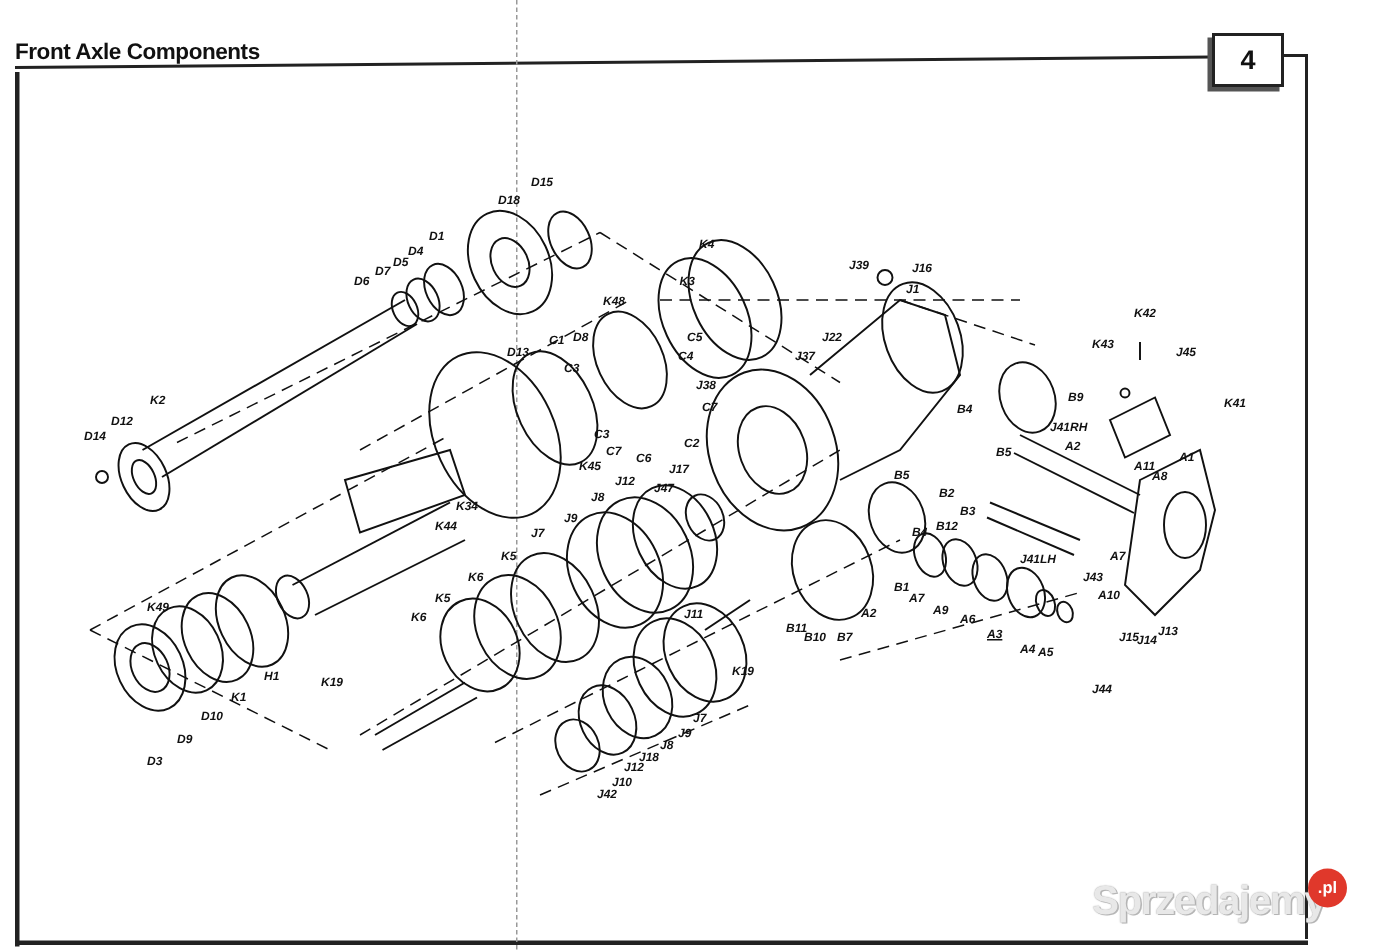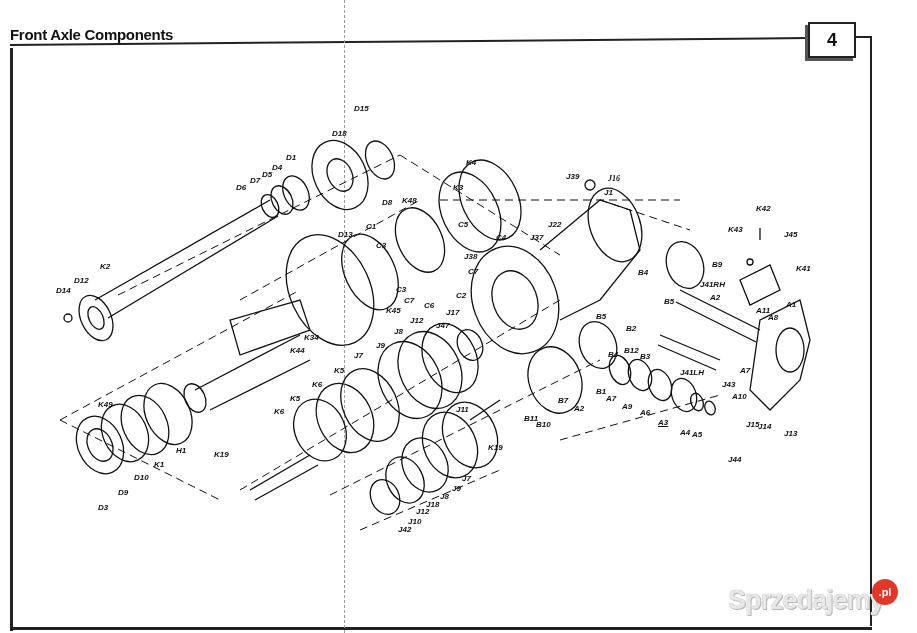--- a/index.html
+++ b/index.html
@@ -165,48 +165,48 @@
   <g>
     <path d="M760 320 L800 300 L810 340 L800 380 L770 410 L750 390 Z"></path>
     <ellipse cx="790" cy="350" rx="14" ry="22"></ellipse>
     <path d="M740 280 L770 265 L780 290 L750 305 Z"></path>
     <circle cx="750" cy="262" r="3"></circle>
     <line x1="760" y1="228" x2="760" y2="240"></line>
   </g>
 </svg>
 
 <div id="labels">
-    <span class="part-label" style="left: 330px; top: 104px; padding-left: 24px;">D15</span>
+    <span class="part-label" style="left: 330px; top: 117px; padding-left: 24px;">D15</span>
     <span class="part-label" style="left: 312px; top: 129px; padding-left: 20px;">D18</span>
     <span class="part-label" style="left: 286px; top: 153px;">D1</span>
     <span class="part-label" style="left: 272px; top: 163px;">D4</span>
     <span class="part-label" style="left: 262px; top: 170px;">D5</span>
     <span class="part-label" style="left: 250px; top: 176px;">D7</span>
     <span class="part-label" style="left: 236px; top: 183px;">D6</span>
-    <span class="part-label" style="left: 382px; top: 198px;">D8</span>
+    <span class="part-label" style="left: 382px; top: 220px;">D8</span>
     <span class="part-label" style="left: 338px; top: 230px;">D13</span>
     <span class="part-label" style="left: 100px; top: 262px;">K2</span>
     <span class="part-label" style="left: 74px; top: 276px;">D12</span>
     <span class="part-label" style="left: 56px; top: 286px;">D14</span>
     <span class="part-label" style="left: 466px; top: 158px;">K4</span>
     <span class="part-label" style="left: 428px; top: 183px; padding-left: 25px;">K3</span>
     <span class="part-label" style="left: 402px; top: 196px;">K48</span>
     <span class="part-label" style="left: 366px; top: 222px;">C1</span>
     <span class="part-label" style="left: 458px; top: 220px;">C5</span>
-    <span class="part-label" style="left: 452px; top: 233px; margin-left: 44px;">C4</span>
+    <span class="part-label" style="left: 452px; top: 233px;">C4</span>
     <span class="part-label" style="left: 376px; top: 241px;">C3</span>
     <span class="part-label" style="left: 396px; top: 285px;">C3</span>
     <span class="part-label" style="left: 468px; top: 267px;">C7</span>
     <span class="part-label" style="left: 404px; top: 296px;">C7</span>
     <span class="part-label" style="left: 440px; top: 291px; padding-left: 16px;">C2</span>
     <span class="part-label" style="left: 424px; top: 301px;">C6</span>
     <span class="part-label" style="left: 386px; top: 306px;">K45</span>
     <span class="part-label" style="left: 464px; top: 252px;">J38</span>
     <span class="part-label" style="left: 566px; top: 172px;">J39</span>
-    <span class="part-label" style="left: 608px; top: 174px; font-family: Liberation Serif, serif;">J16</span>
+    <span class="part-label" style="left: 608px; top: 174px;">J16</span>
     <span class="part-label" style="left: 604px; top: 188px;">J1</span>
     <span class="part-label" style="left: 548px; top: 220px;">J22</span>
     <span class="part-label" style="left: 530px; top: 233px;">J37</span>
     <span class="part-label" style="left: 446px; top: 308px;">J17</span>
     <span class="part-label" style="left: 410px; top: 316px;">J12</span>
     <span class="part-label" style="left: 436px; top: 321px;">J47</span>
     <span class="part-label" style="left: 394px; top: 327px;">J8</span>
     <span class="part-label" style="left: 376px; top: 341px;">J9</span>
     <span class="part-label" style="left: 354px; top: 351px;">J7</span>
     <span class="part-label" style="left: 304px; top: 333px;">K34</span>
@@ -226,50 +226,50 @@
     <span class="part-label" style="left: 456px; top: 405px;">J11</span>
     <span class="part-label" style="left: 462px; top: 474px;">J7</span>
     <span class="part-label" style="left: 452px; top: 484px;">J9</span>
     <span class="part-label" style="left: 440px; top: 492px;">J8</span>
     <span class="part-label" style="left: 426px; top: 500px;">J18</span>
     <span class="part-label" style="left: 416px; top: 507px;">J12</span>
     <span class="part-label" style="left: 408px; top: 517px;">J10</span>
     <span class="part-label" style="left: 398px; top: 525px;">J42</span>
     <span class="part-label" style="left: 524px; top: 414px;">B11</span>
     <span class="part-label" style="left: 536px; top: 420px;">B10</span>
-    <span class="part-label" style="left: 558px; top: 396px;">B7</span>
+    <span class="part-label" style="left: 558px; top: 420px;">B7</span>
     <span class="part-label" style="left: 574px; top: 404px;">A2</span>
     <span class="part-label" style="left: 596px; top: 387px;">B1</span>
     <span class="part-label" style="left: 608px; top: 350px;">B4</span>
     <span class="part-label" style="left: 624px; top: 346px;">B12</span>
-    <span class="part-label" style="left: 640px; top: 352px;">B3</span>
+    <span class="part-label" style="left: 640px; top: 336px;">B3</span>
     <span class="part-label" style="left: 626px; top: 324px;">B2</span>
     <span class="part-label" style="left: 596px; top: 312px;">B5</span>
     <span class="part-label" style="left: 638px; top: 268px;">B4</span>
     <span class="part-label" style="left: 664px; top: 297px;">B5</span>
     <span class="part-label" style="left: 712px; top: 260px;">B9</span>
     <span class="part-label" style="left: 700px; top: 280px;">J41RH</span>
     <span class="part-label" style="left: 710px; top: 293px;">A2</span>
     <span class="part-label" style="left: 680px; top: 368px;">J41LH</span>
     <span class="part-label" style="left: 606px; top: 394px;">A7</span>
     <span class="part-label" style="left: 622px; top: 402px;">A9</span>
     <span class="part-label" style="left: 640px; top: 408px;">A6</span>
     <span class="part-label" style="left: 658px; top: 418px; text-decoration: underline;">A3</span>
     <span class="part-label" style="left: 680px; top: 428px;">A4</span>
     <span class="part-label" style="left: 692px; top: 430px;">A5</span>
     <span class="part-label" style="left: 740px; top: 366px;">A7</span>
     <span class="part-label" style="left: 722px; top: 380px;">J43</span>
     <span class="part-label" style="left: 732px; top: 392px;">A10</span>
     <span class="part-label" style="left: 746px; top: 420px;">J15</span>
     <span class="part-label" style="left: 758px; top: 422px;">J14</span>
-    <span class="part-label" style="left: 772px; top: 429px; margin-left: 12px;">J13</span>
+    <span class="part-label" style="left: 772px; top: 416px;">J13</span>
     <span class="part-label" style="left: 728px; top: 455px;">J44</span>
     <span class="part-label" style="left: 728px; top: 225px;">K43</span>
     <span class="part-label" style="left: 756px; top: 204px;">K42</span>
     <span class="part-label" style="left: 784px; top: 230px;">J45</span>
-    <span class="part-label" style="left: 796px; top: 264px;">K41</span>
+    <span class="part-label" style="left: 816px; top: 264px;">K41</span>
     <span class="part-label" style="left: 786px; top: 300px;">A1</span>
     <span class="part-label" style="left: 756px; top: 306px;">A11</span>
     <span class="part-label" style="left: 768px; top: 313px;">A8</span>
   </div>
 
 <div class="watermark">Sprzedajemy</div>
 <div class="watermark-badge">.pl</div>
 
 </body></html>

